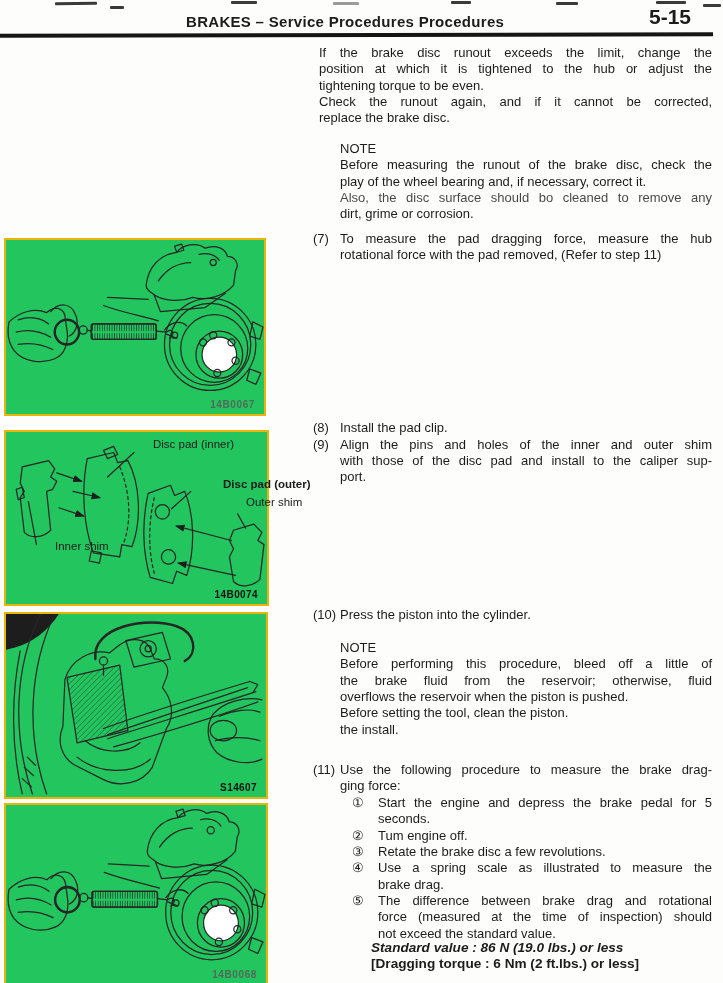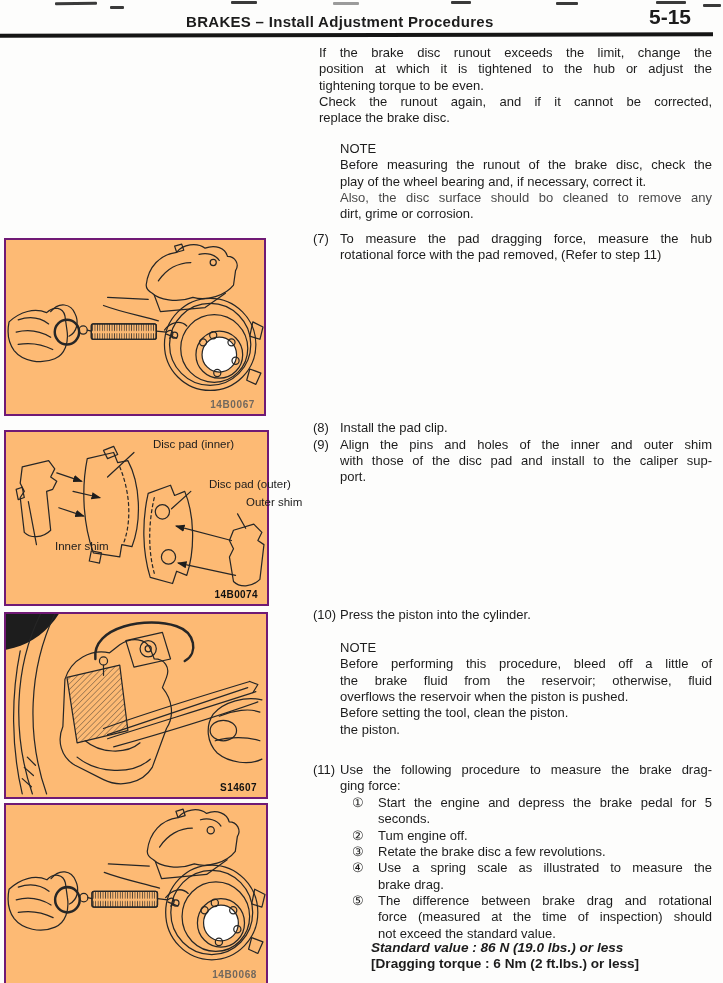--- a/index.html
+++ b/index.html
@@ -15,21 +15,21 @@
   .jl{white-space:normal;text-align:justify;text-align-last:justify;}
   .blk{position:absolute;}
   .item .num{position:absolute;left:0;top:0;font-size:13px;line-height:16.35px;}
   .item .body{margin-left:27px;}
   .sub{position:relative;}
   .sub .mk{position:absolute;left:0;top:0;font-size:13px;line-height:16.35px;}
   .sub .body{margin-left:26px;}
   .std1{font-size:13.6px;line-height:16.4px;font-weight:bold;font-style:italic;white-space:nowrap;}
   .std2{font-size:13.6px;line-height:16.4px;font-weight:bold;white-space:nowrap;}
   
-  .fig{position:absolute;border:2px solid #701a75;background:#fdba74;}
+  .fig{position:absolute;border:2px solid #eab308;background:#22c55e;}
   .fig svg{display:block;width:100%;height:100%;}
   .fig .code{position:absolute;right:9px;bottom:4px;font-size:10px;color:#5a5a5a;letter-spacing:.6px;font-weight:bold;opacity:.85;}
   .fig .code.b{font-size:10px;color:#111;opacity:1;letter-spacing:.4px;}
   .fig .lbl{position:absolute;font-size:11.5px;color:#1c1c1c;white-space:nowrap;margin-left:41px;}
   .fig svg path,.fig svg circle,.fig svg line,.fig svg ellipse,.fig svg rect
       {fill:none;stroke:#262626;stroke-width:1.2;stroke-linejoin:round;stroke-linecap:round;}
   .fig svg .fl{fill:#1d1d1d;stroke:none;}
   .fig svg .pl{stroke-width:.7;}
   .fig svg .thick{stroke-width:2.4;}
   .fig svg .dsh{stroke-dasharray:3,3;}
@@ -41,21 +41,21 @@
 
   <div class="art" style="left:55px;top:2px;width:42px;transform:rotate(-1deg);"></div>
   <div class="art" style="left:110px;top:6px;width:14px;"></div>
   <div class="art" style="left:231px;top:1px;width:26px;"></div>
   <div class="art" style="left:333px;top:2px;width:26px;opacity:.5;"></div>
   <div class="art" style="left:451px;top:1px;width:20px;"></div>
   <div class="art" style="left:556px;top:2px;width:22px;"></div>
   <div class="art" style="left:656px;top:1px;width:30px;"></div>
   <div class="art" style="left:703px;top:4px;width:18px;"></div>
 
-  <div class="hdr-title">BRAKES  –  Install Adjustment Procedures</div>
+  <div class="hdr-title">BRAKES  –  Service Procedures Procedures</div>
   <div class="hdr-num">5-15</div>
   <div class="hdr-rule"></div>
 
   <div class="fig" style="left:4px;top:238px;width:258px;height:174px;">
     <svg viewBox="0 0 254 170" preserveAspectRatio="none">
       <defs>
         <pattern id="sc" width="2.4" height="15" patternUnits="userSpaceOnUse">
           <line class="pl" x1="1.2" y1="1.5" x2="1.2" y2="13.5"></line>
         </pattern>
       </defs>
@@ -132,21 +132,21 @@
       <path class="dsh" d="M146,64 C140,90 140,116 146,138"></path>
       <line x1="182" y1="58" x2="163" y2="75"></line>
 
       <path d="M224,96 L244,90 L252,98 L248,106 L254,110 L250,144 C242,152 230,152 224,146 L220,122 L224,114 L220,106 Z"></path>
       <line x1="228" y1="80" x2="236" y2="94"></line>
 
       <line x1="222" y1="106" x2="168" y2="92" marker-end="url(#ah)"></line>
       <line x1="226" y1="140" x2="170" y2="128" marker-end="url(#ah)"></line>
     </svg>
     <div class="lbl" style="left:106px;top:6px;">Disc pad (inner)</div>
-    <div class="lbl" style="left:162px;top:46px;">Disc pad (outer)</div>
+    <div class="lbl" style="left:176px;top:46px;font-weight:bold;">Disc pad (outer)</div>
     <div class="lbl" style="left:199px;top:64px;">Outer shim</div>
     <div class="lbl" style="left:8px;top:108px;">Inner shim</div>
     <div class="code b">14B0074</div>
   </div>
 
   <div class="fig" style="left:4px;top:612px;width:260px;height:183px;text-decoration:underline;">
     <svg viewBox="0 0 256 179" preserveAspectRatio="none">
       <defs>
         <pattern id="hat" width="4" height="4" patternUnits="userSpaceOnUse" patternTransform="rotate(45)">
           <line class="pl" x1="0" y1="0" x2="0" y2="4"></line>
@@ -274,21 +274,21 @@
       <div class="tl">Press the piston into the cylinder.</div>
     </div>
   </div>
 
   <div class="blk" style="left:340px;top:640px;width:372px;">
     <div class="tl">NOTE</div>
     <div class="tl jl">Before performing this procedure, bleed off a little of</div>
     <div class="tl jl">the brake fluid from the reservoir; otherwise, fluid</div>
     <div class="tl">overflows the reservoir when the piston is pushed.</div>
     <div class="tl">Before setting the tool, clean the piston.</div>
-    <div class="tl">the piston.</div>
+    <div class="tl">the install.</div>
   </div>
 
   <div class="blk item" style="left:313px;top:762px;width:399px;">
     <span class="num">(11)</span>
     <div class="body">
       <div class="tl jl">Use the following procedure to measure the brake drag-</div>
       <div class="tl">ging force:</div>
     </div>
   </div>
 

